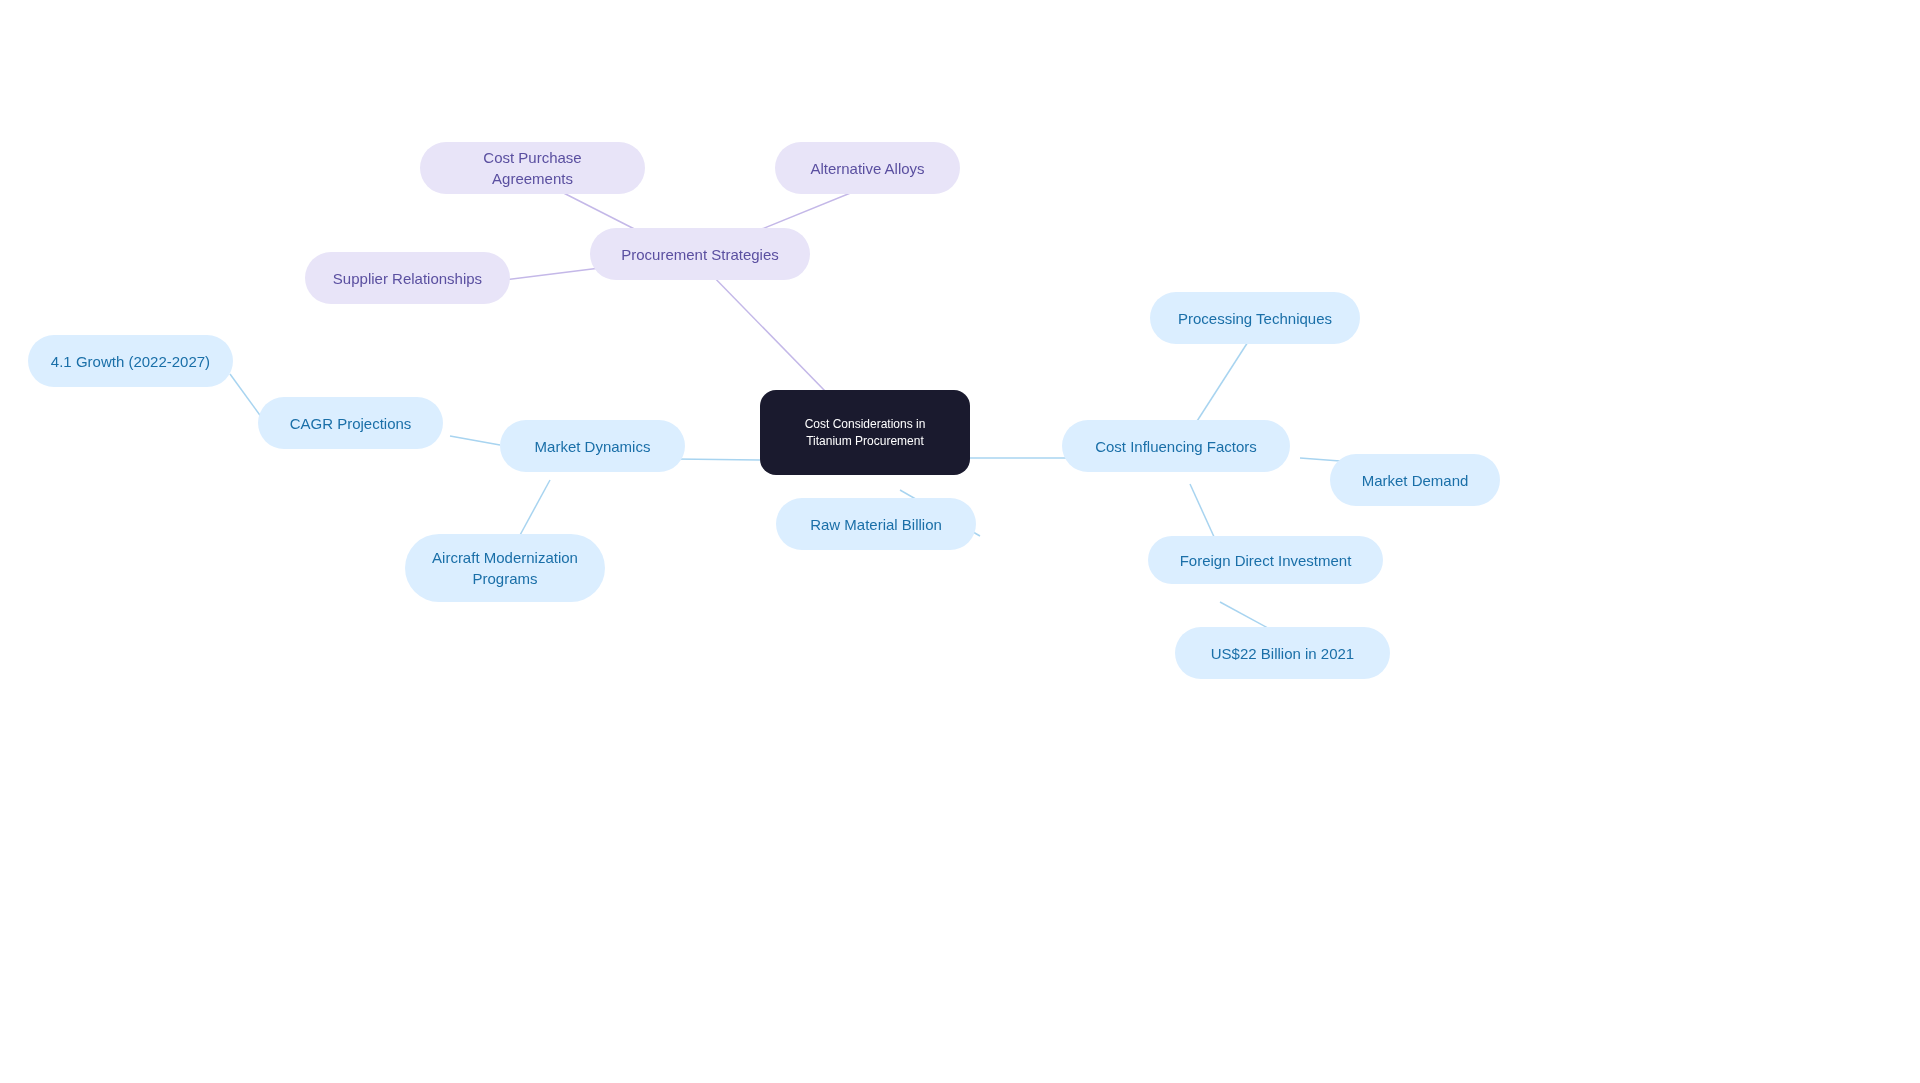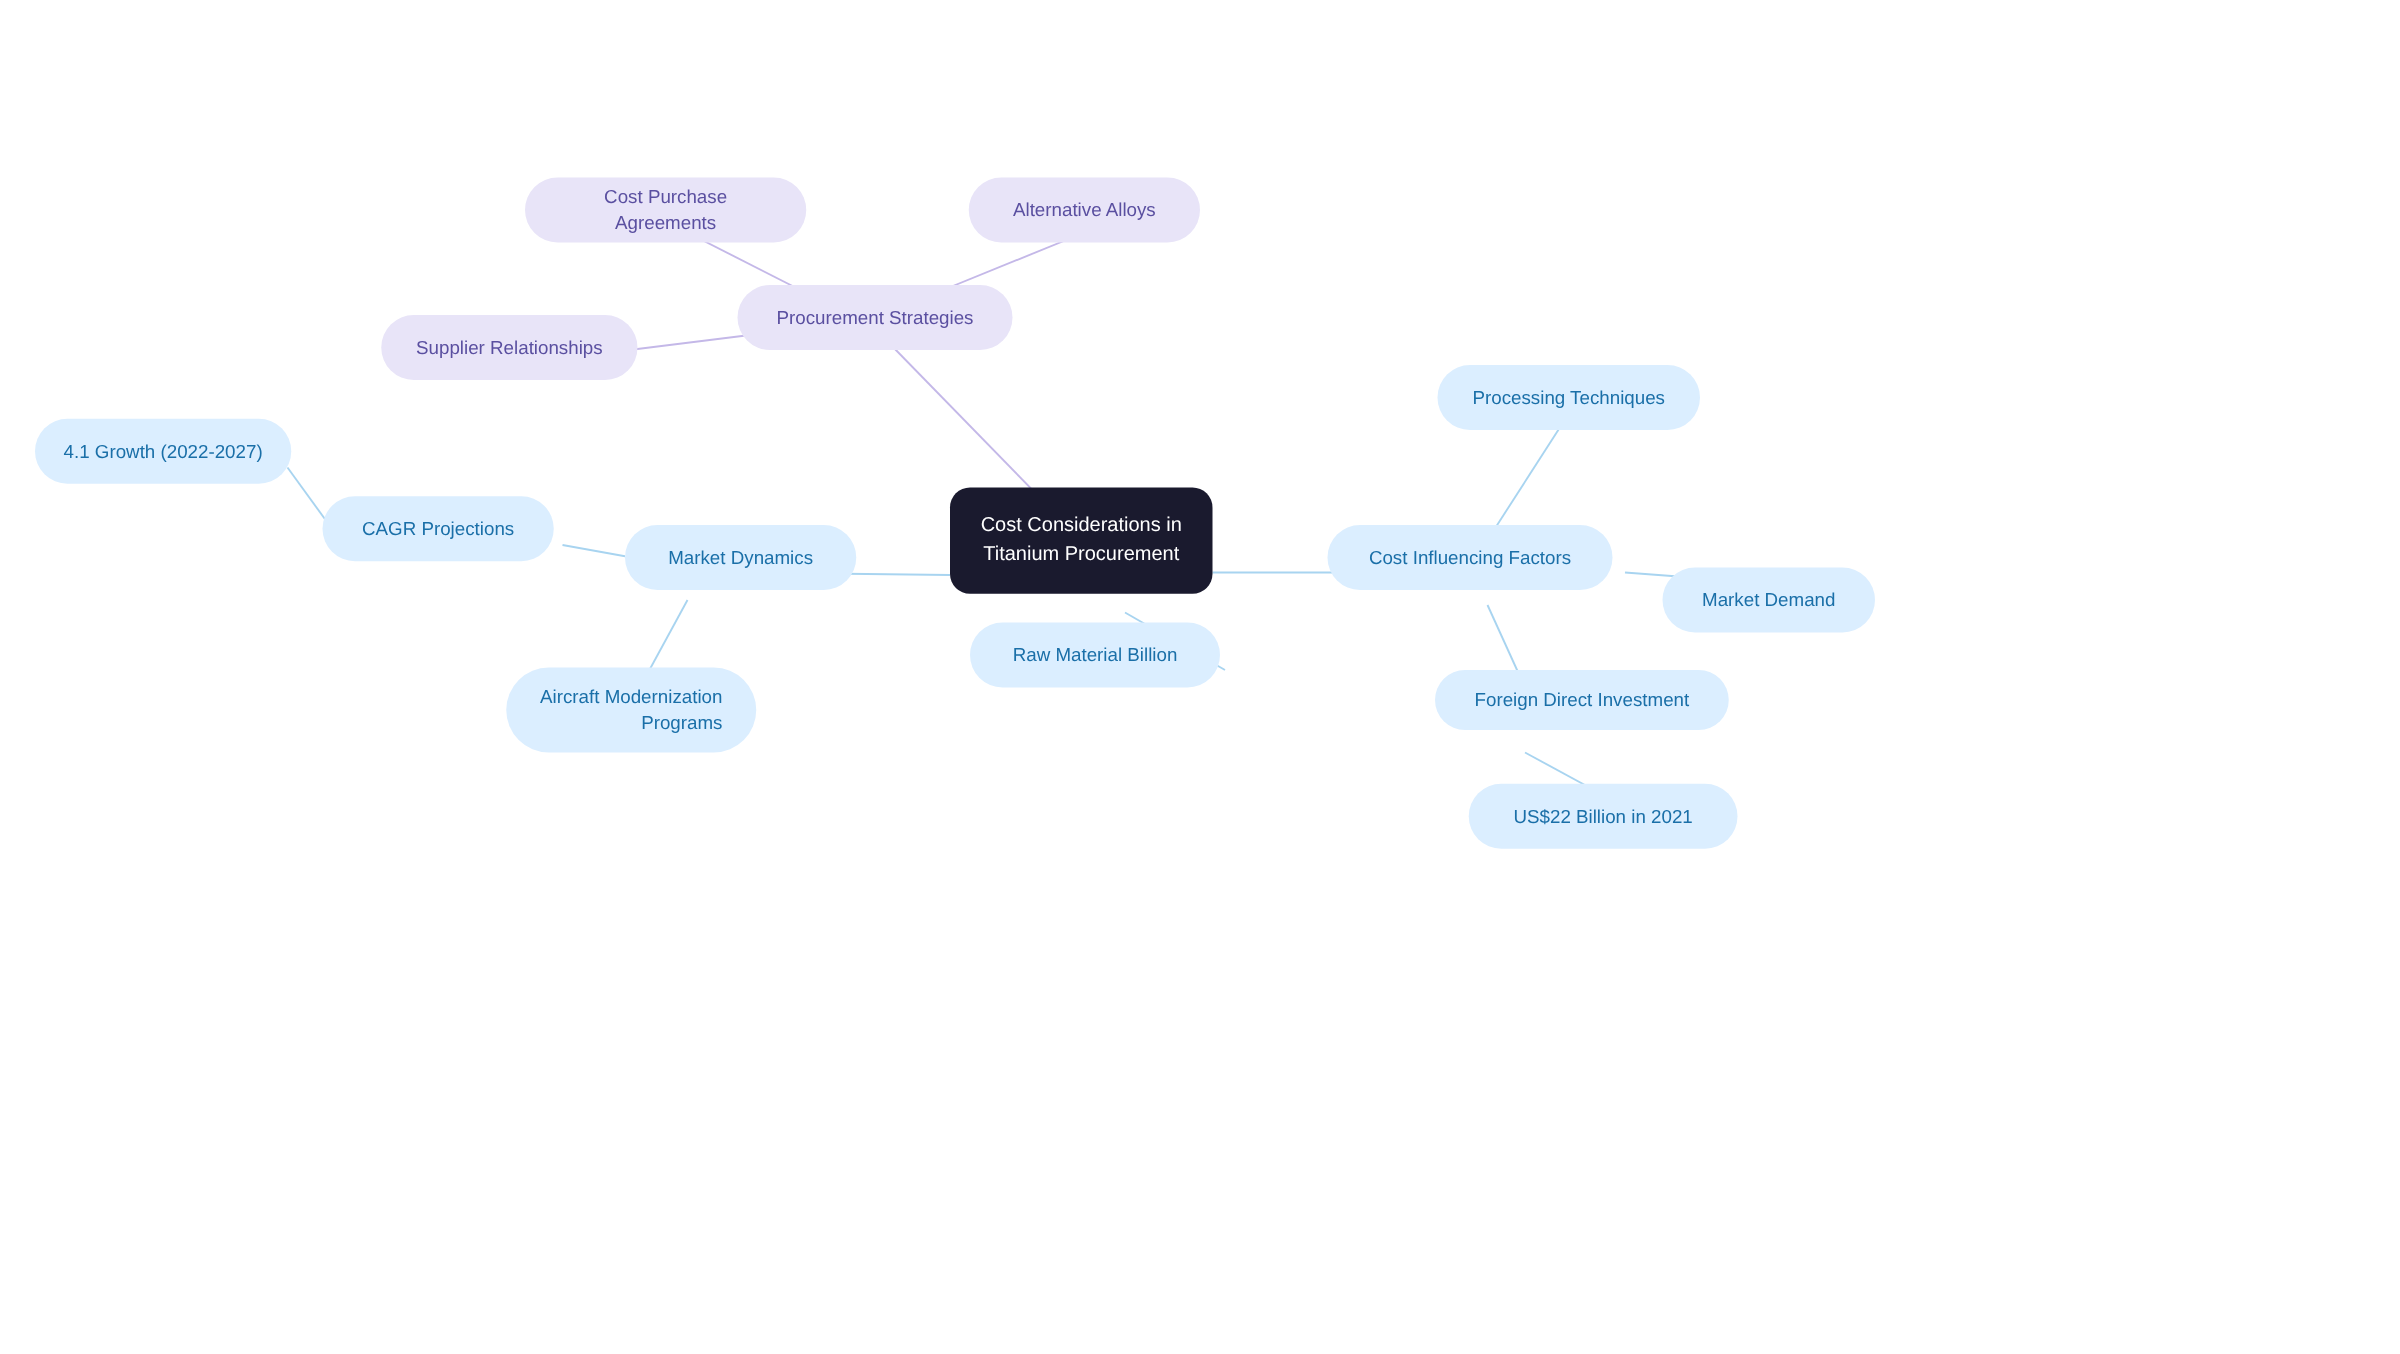--- a/index.html
+++ b/index.html
@@ -26,21 +26,21 @@
       justify-content: center;
       text-align: center;
       font-size: 15px;
       line-height: 1.4;
       padding: 12px 22px;
       cursor: default;
     }
     .node-center {
       background: #1a1a2e;
       color: #ffffff;
-      font-size: 16px;
+      font-size: 12px;
       font-weight: 500;
       border-radius: 16px;
       width: 210px;
       height: 85px;
     }
     .node-blue {
       background: #dbeeff;
       color: #1a6fa8;
       border: none;
     }
@@ -108,21 +108,21 @@
 </div>
 
 <div class="node node-blue" style="left:258px; top:397px; width:185px; height:52px;">
   <span>CAGR Projections</span>
 </div>
 
 <div class="node node-blue" style="left:28px; top:335px; width:205px; height:52px;">
   <span>4.1 Growth (2022-2027)</span>
 </div>
 
-<div class="node node-blue" style="left:405px; top:534px; width:200px; height:68px;text-align:right;">
+<div class="node node-blue" style="left:405px; top:534px; width:200px; height:68px;">
   <span style="white-space:pre-line;">Aircraft Modernization
 Programs</span>
 </div>
 
 <div class="node node-blue" style="left:1062px; top:420px; width:228px; height:52px;">
   <span>Cost Influencing Factors</span>
 </div>
 
 <div class="node node-blue" style="left:776px; top:498px; width:200px; height:52px;">
   <span>Raw Material Billion</span>

